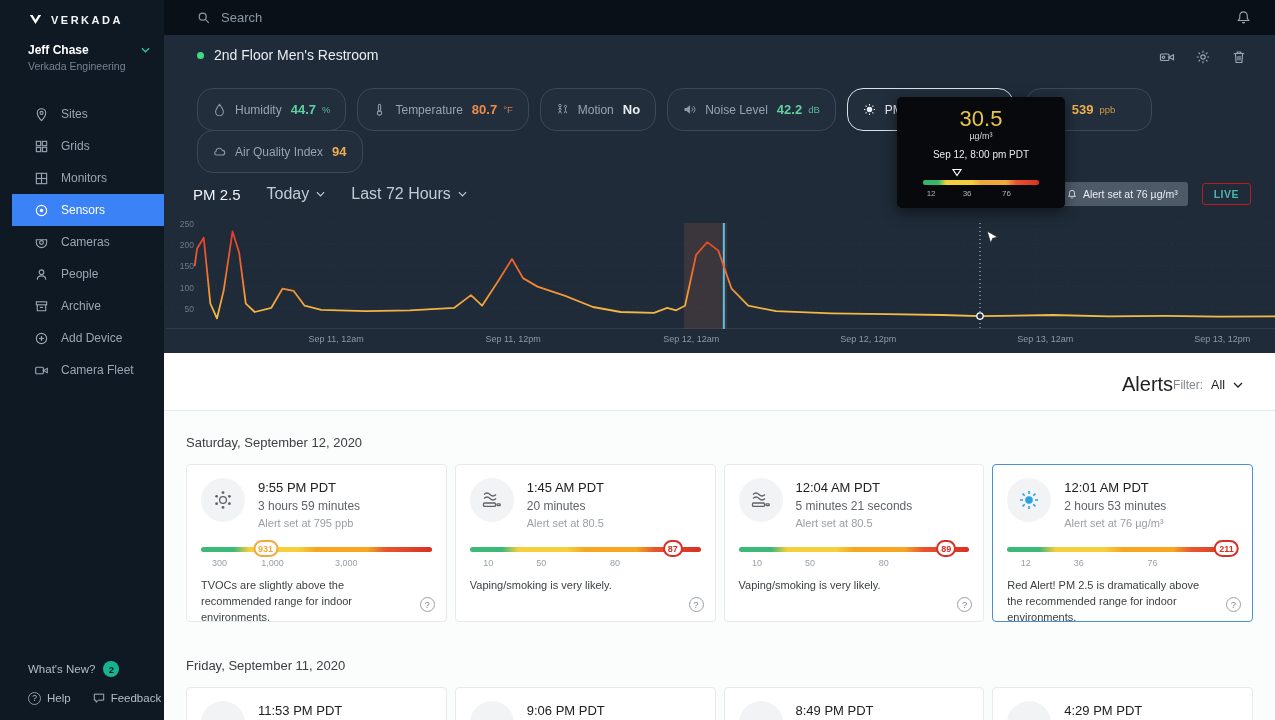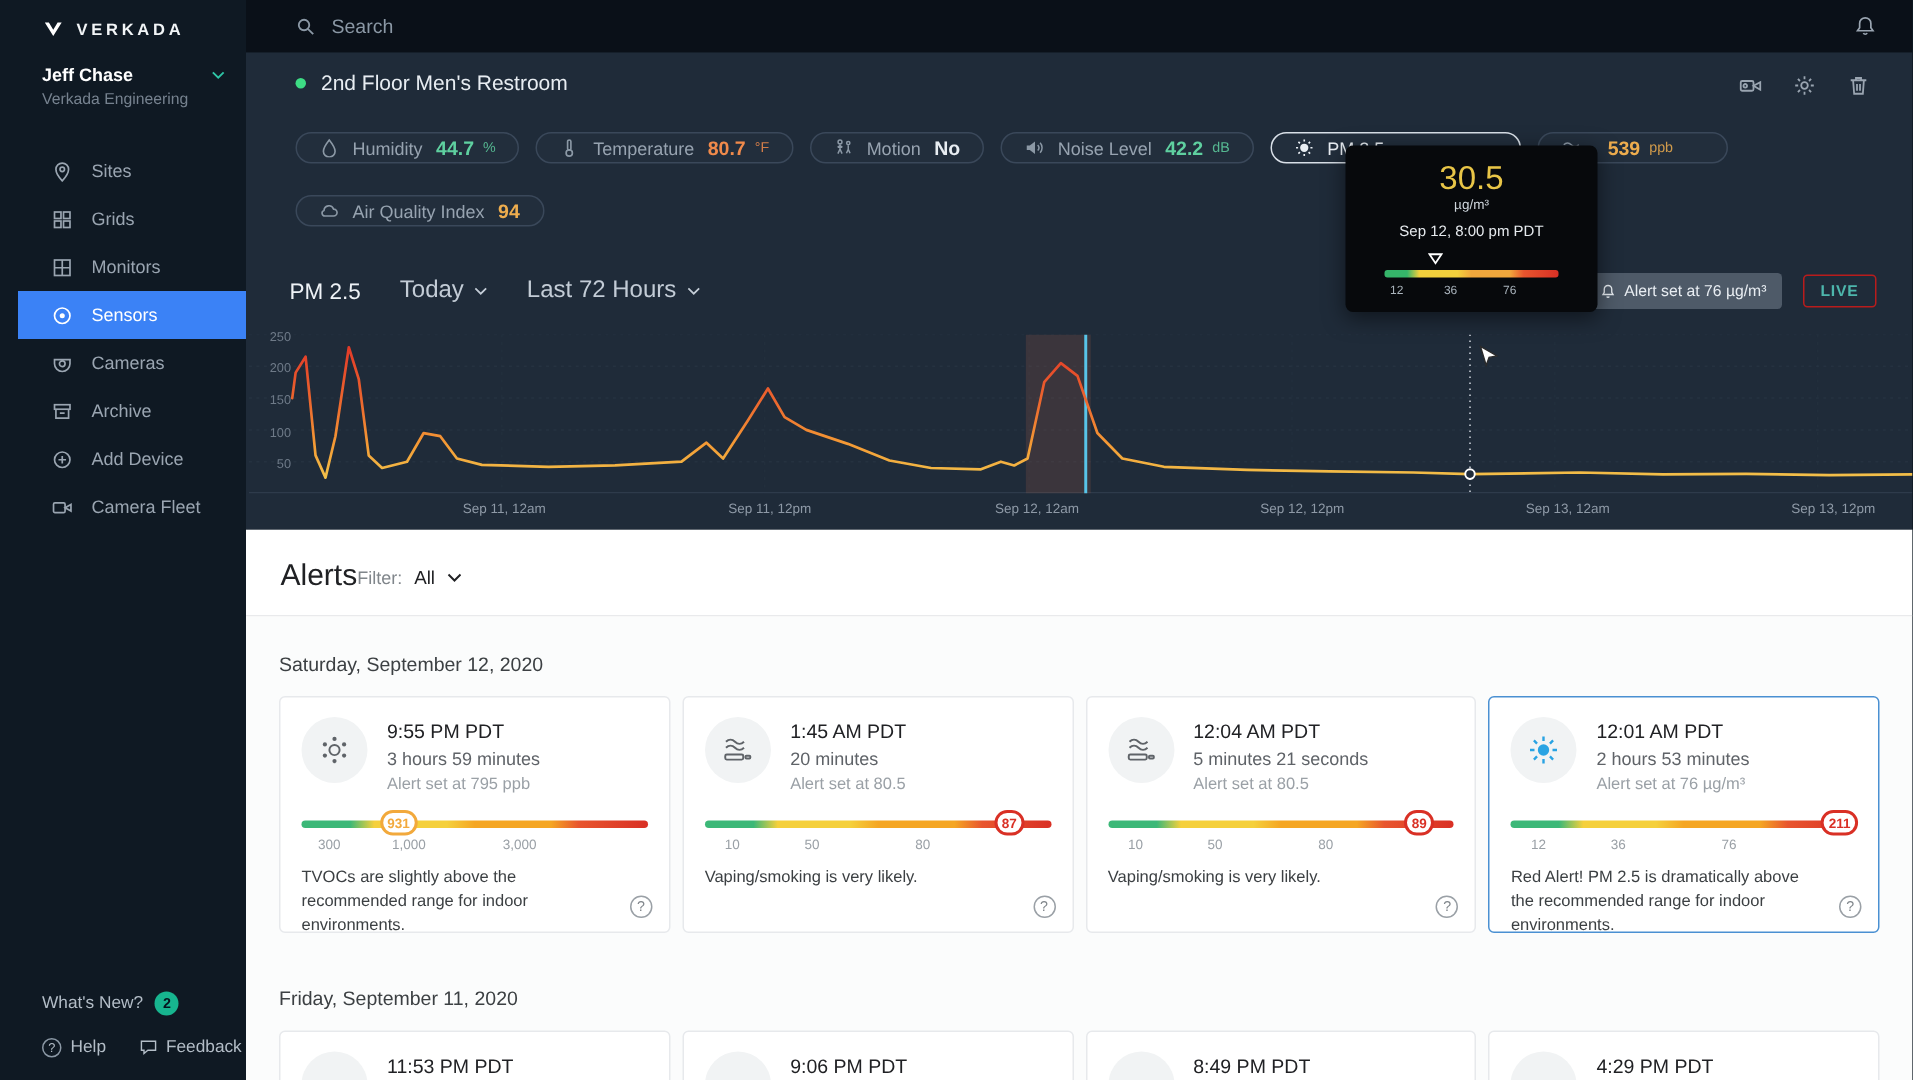--- a/index.html
+++ b/index.html
@@ -39,21 +39,21 @@
   
   .dark-panel { position:relative; height:318px; background:#1f2b39; flex:0 0 318px; }
   .dev-header { position:absolute; top:12px; left:33px; display:flex; align-items:center; gap:10px; }
   .status-dot { width:7px; height:7px; border-radius:50%; background:#3ddc84; }
   .dev-title { font-size:14px; color:#e8edf2; }
   .hdr-icons { position:absolute; top:14px; right:28px; display:flex; gap:20px; color:#9aa5b1; }
   .hdr-icons svg { width:16px; height:16px; cursor:pointer; }
 
   .pill-row { position:absolute; left:33px; display:flex; gap:11px; }
   .row1 { top:53px; } .row2 { top:95px; }
-  .pill { display:inline-flex; align-items:center; gap:9px; height:21px; padding:0 15px; border:1px solid #3a485a; border-radius:16px; background:rgba(255,255,255,0.015); cursor:pointer; }
+  .pill { display:inline-flex; align-items:center; gap:9px; height:43px; padding:0 15px; border:1px solid #3a485a; border-radius:16px; background:rgba(255,255,255,0.015); cursor:pointer; }
   .pill.active-pill { border-color:#d8dfe7; }
   .pill-icon { display:flex; color:#8b98a5; }
   .pill-icon svg { width:13px; height:13px; }
   .pill-icon.white { color:#e8edf2; }
   .pill-label { font-size:12px; color:#97a3b0; }
   .pill-value { font-size:13px; font-weight:bold; }
   .pill-unit { font-size:9.5px; opacity:.85; margin-left:-3px; }
 
   .controls { position:absolute; top:147px; left:29px; right:24px; display:flex; align-items:center; justify-content:space-between; }
   .ctrl-left { display:flex; align-items:center; gap:26px; }
@@ -81,21 +81,21 @@
   .tt-pointer { position:absolute; top:-12px; transform:translateX(-50%); }
   .tt-bar { height:5px; border-radius:2px; background:linear-gradient(90deg,#35b56a 0%,#35b56a 13%,#f2d03c 20%,#f2d03c 42%,#f0a73c 50%,#f0a73c 72%,#e8552e 80%,#d93025 100%); }
   .tt-labels { position:relative; height:11px; margin-top:4px; }
   .tt-labels span { position:absolute; font-size:8px; color:#aab4bd; transform:translateX(-50%); }
   .ttl0 { left:7%; } .ttl1 { left:38%; } .ttl2 { left:72%; }
 
   .mouse-cursor { position:absolute; top:195px; left:822px; z-index:35; }
 
   
   .content { flex:1; background:#ffffff; min-height:0; overflow:hidden; display:flex; flex-direction:column; }
-  .alerts-header { display:flex; align-items:center; justify-content:flex-start; padding:20px 9px 14px 23px; border-bottom:1px solid #e9eaec; background:#fff; }
+  .alerts-header { display:flex; align-items:center; justify-content:flex-end; padding:20px 32px 14px 23px; border-bottom:1px solid #e9eaec; background:#fff; }
   .alerts-title { font-size:20px; color:#202124; font-weight:400; }
   .filter { display:flex; align-items:center; gap:8px; cursor:pointer; }
   .filter-label { font-size:12px; color:#80868b; }
   .filter-value { font-size:12.5px; color:#202124; }
   .filter svg { width:10px; height:6px; color:#202124; }
   .alerts-body { flex:1; background:#fbfcfc; padding:24px 22px 0; }
   .date-heading { font-size:13px; color:#3c4043; margin-bottom:14px; }
   .cards-grid { display:grid; grid-template-columns:repeat(4,1fr); gap:8px; }
   .card { position:relative; background:#fff; border:1px solid #e7e9ec; border-radius:4px; padding:13px 14px 12px; height:158px; cursor:pointer; }
   .card.selected { border-color:#4a90d2; }
@@ -187,20 +187,29 @@
           <svg viewBox="0 0 16 16" fill="none" stroke="currentColor" stroke-width="1.2">
             <path d="M2.5 5h11v3a5.5 5.5 0 0 1-11 0z"></path>
             <circle cx="8" cy="8" r="2"></circle>
           </svg>
         </span>
       <span>Cameras</span>
     </div>
     <div class="nav-item">
       <span class="nav-icon">
           <svg viewBox="0 0 16 16" fill="none" stroke="currentColor" stroke-width="1.2">
+            <circle cx="8" cy="5.5" r="2.5"></circle>
+            <path d="M3.5 13.5c0-2.5 2-4 4.5-4s4.5 1.5 4.5 4"></path>
+          </svg>
+        </span>
+      <span>People</span>
+    </div>
+    <div class="nav-item">
+      <span class="nav-icon">
+          <svg viewBox="0 0 16 16" fill="none" stroke="currentColor" stroke-width="1.2">
             <rect x="2.5" y="3" width="11" height="3.2"></rect>
             <path d="M3.5 6.2v6.3h9V6.2"></path>
             <line x1="6.3" y1="9" x2="9.7" y2="9"></line>
           </svg>
         </span>
       <span>Archive</span>
     </div>
     <div class="nav-item">
       <span class="nav-icon">
           <svg viewBox="0 0 16 16" fill="none" stroke="currentColor" stroke-width="1.2">

